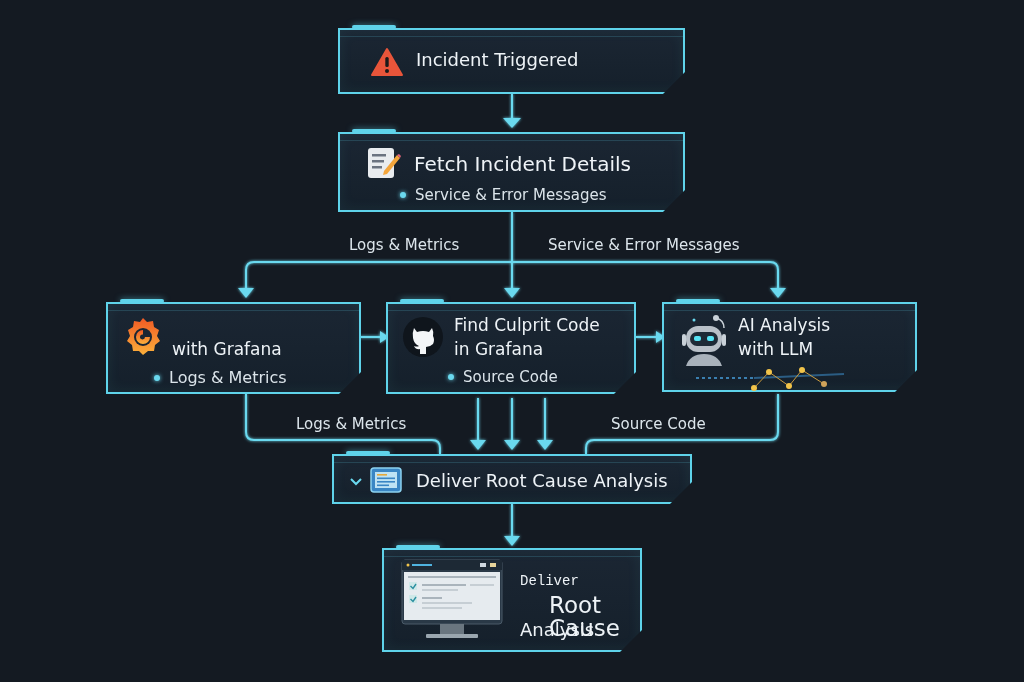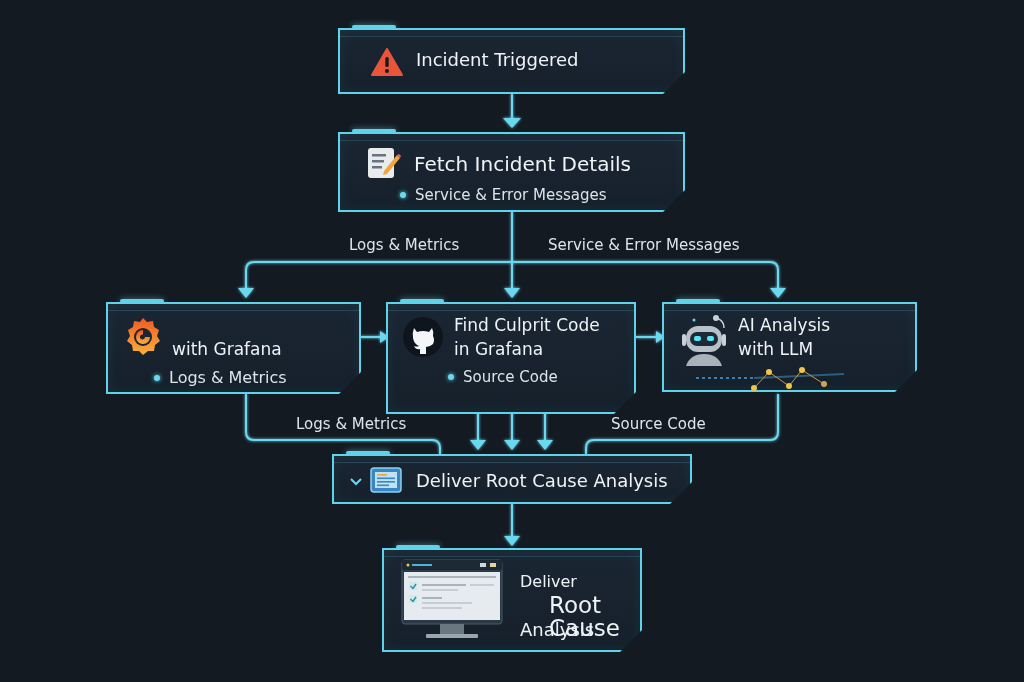--- a/index.html
+++ b/index.html
@@ -134,21 +134,21 @@
       <path d="M19 14 A7 7 0 1 0 26 21 L21 21 A2.5 2.5 0 1 1 19 18.5 Z" fill="url(#gf)"></path>
     </svg>
     <div class="title-sm" style="position:absolute; left:64px; top:34px;">with Grafana</div>
     <div class="bullet" style="position:absolute; left:46px; top:64px; font-size:16px;">
       <span class="dot"></span>
       <span>Logs &amp; Metrics</span>
     </div>
   </div>
 
   <div class="node-tab" style="left:400px; top:299px;"></div>
-  <div class="node" style="left:386px; top:302px; width:250px; height:112px;">
+  <div class="node" style="left:386px; top:302px; width:250px; height:92px;">
     <svg class="icon" style="left:14px; top:12px;" width="42" height="42" viewBox="0 0 42 42">
       <circle cx="21" cy="21" r="20" fill="#0f151c"></circle>
       <path d="M12 12 L15 16 Q21 14 27 16 L30 12 Q32 16 31 20 Q33 24 31 28 Q28 31 24 31 L24 38 L18 38 L18 33 Q14 34 12 30 Q15 31 17 30 Q12 28 11 22 Q10 17 12 12 Z" fill="#f4f6f8"></path>
     </svg>
     <div class="title-sm" style="position:absolute; left:66px; top:10px;">Find Culprit Code</div>
     <div class="title-sm" style="position:absolute; left:66px; top:34px;">in Grafana</div>
     <div class="bullet" style="position:absolute; left:60px; top:64px;">
       <span class="dot"></span>
       <span>Source Code</span>
     </div>
@@ -215,18 +215,18 @@
       <rect x="70" y="26" width="24" height="2" fill="#c6ced4"></rect>
       <rect x="22" y="31" width="36" height="2" fill="#c6ced4"></rect>
       <rect x="9" y="37" width="8" height="8" fill="#cfe8e8"></rect>
       <polyline points="10.5,41 13,43.5 16,39" stroke="#2c8fa0" stroke-width="1.4" fill="none"></polyline>
       <rect x="22" y="39" width="20" height="2" fill="#aab4bc"></rect>
       <rect x="22" y="44" width="50" height="2" fill="#c6ced4"></rect>
       <rect x="22" y="49" width="40" height="2" fill="#c6ced4"></rect>
       <rect x="40" y="66" width="24" height="10" fill="#6a7680"></rect>
       <rect x="26" y="76" width="52" height="4" rx="1" fill="#9aa6af"></rect>
     </svg>
-    <div class="title-sm" style="position:absolute; left:136px; top:20px; font-size:16px;">Deliver</div>
+    <div class="title-sm" style="position:absolute; left:136px; top:20px; font-size:14px;font-family:Liberation Mono, monospace;">Deliver</div>
     <div class="title-sm" style="position:absolute; left:136px; top:44px; font-size:23px;margin-left:29px;">Root Cause</div>
     <div class="title-sm" style="position:absolute; left:136px; top:68px; font-size:18px;">Analysis</div>
   </div>
 
 </div>
 
 </body></html>

